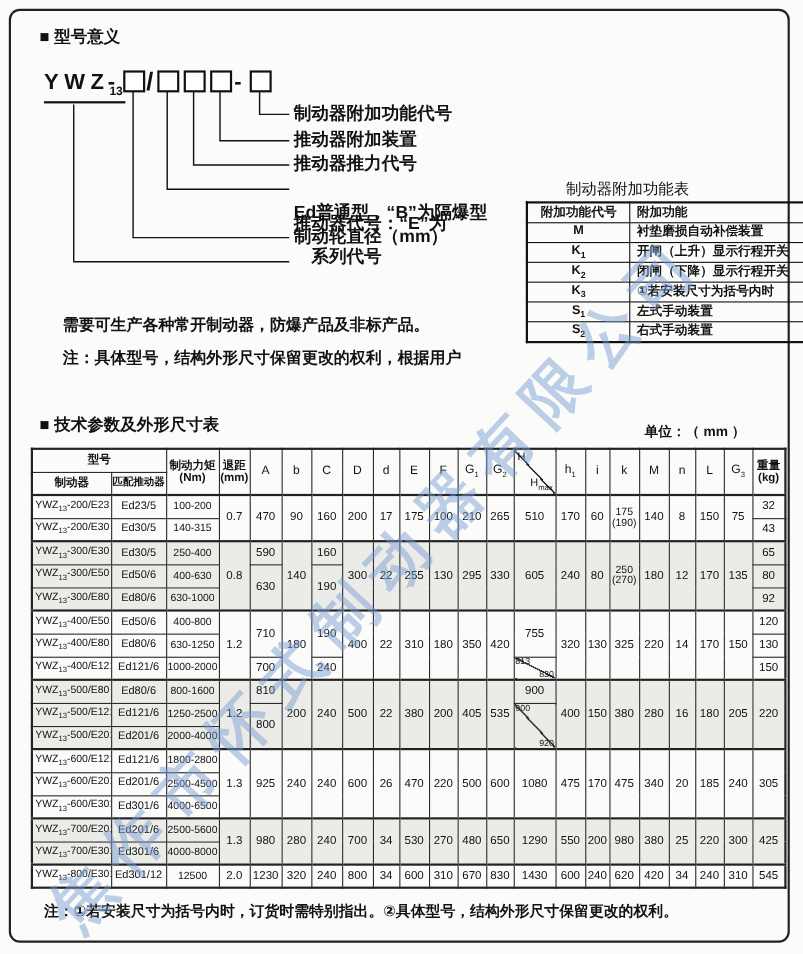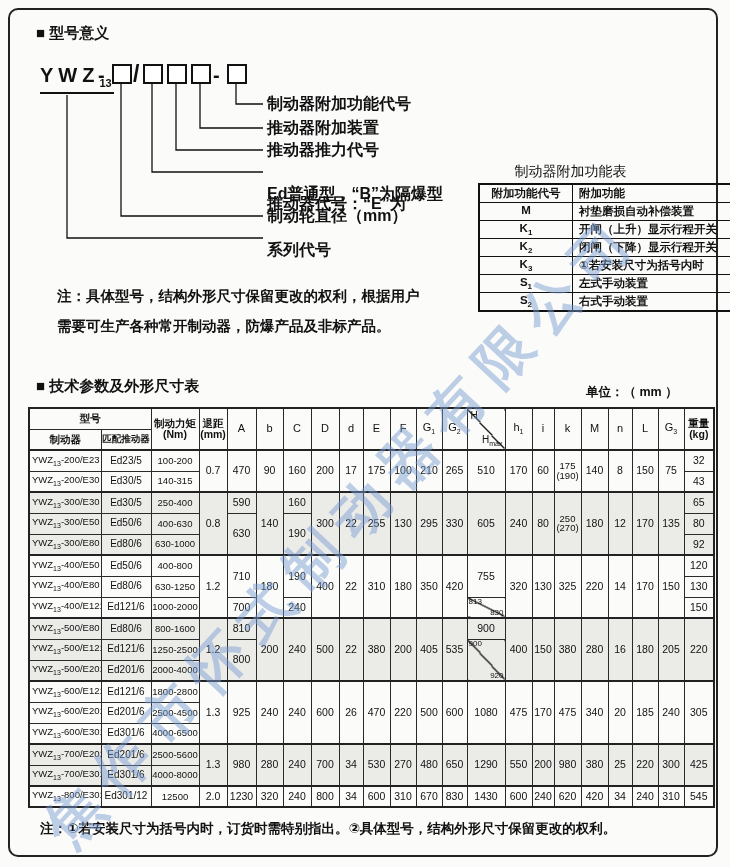--- a/index.html
+++ b/index.html
@@ -82,21 +82,21 @@
   <path d="M61,13 L61,146 L203,146" fill="none" stroke="#111" stroke-width="1.3"></path>
   <path d="M7,25 L7,168 L203,168" fill="none" stroke="#111" stroke-width="1.3"></path>
 </svg>
 
 <div class="dlabel" style="top:97px;">制动器附加功能代号</div>
 <div class="dlabel" style="top:121px;">推动器附加装置</div>
 <div class="dlabel" style="top:143px;">推动器推力代号</div>
 <div class="dlabel" style="top:165px;margin-top:32px;">推动器代号：“E”为</div>
 <div class="dlabel" style="top:187px;">Ed普通型，“B”为隔爆型</div>
 <div class="dlabel" style="top:209px;">制动轮直径（mm）</div>
-<div class="dlabel" style="top:243px;">系列代号</div>
+<div class="dlabel" style="top:227px;margin-left:16px;">系列代号</div>
 
 <div class="ft-title">制动器附加功能表</div>
 <table class="ft">
   <tbody>
       <tr>
     <th class="c1">附加功能代号</th>
     <th class="c2">附加功能</th>
   </tr>
   <tr>
         <td class="c1"><span>M</span><sub></sub></td>
@@ -119,22 +119,22 @@
         <td class="c2">左式手动装置</td>
       </tr>
   <tr>
         <td class="c1"><span>S</span><sub>2</sub></td>
         <td class="c2">右式手动装置</td>
       </tr>
 </tbody>
   </table>
 
 <div class="note1">
+  <div>需要可生产各种常开制动器，防爆产品及非标产品。</div>
   <div>注：具体型号，结构外形尺寸保留更改的权利，根据用户</div>
-  <div>需要可生产各种常开制动器，防爆产品及非标产品。</div>
 </div>
 
 <div id="sec2" class="sec-title">■ 技术参数及外形尺寸表</div>
 <div class="unit">单位：（ mm ）</div>
 
 <table class="main">
 <colgroup>
 <col style="width:72px">
       <col style="width:50px">
       <col style="width:48px">

